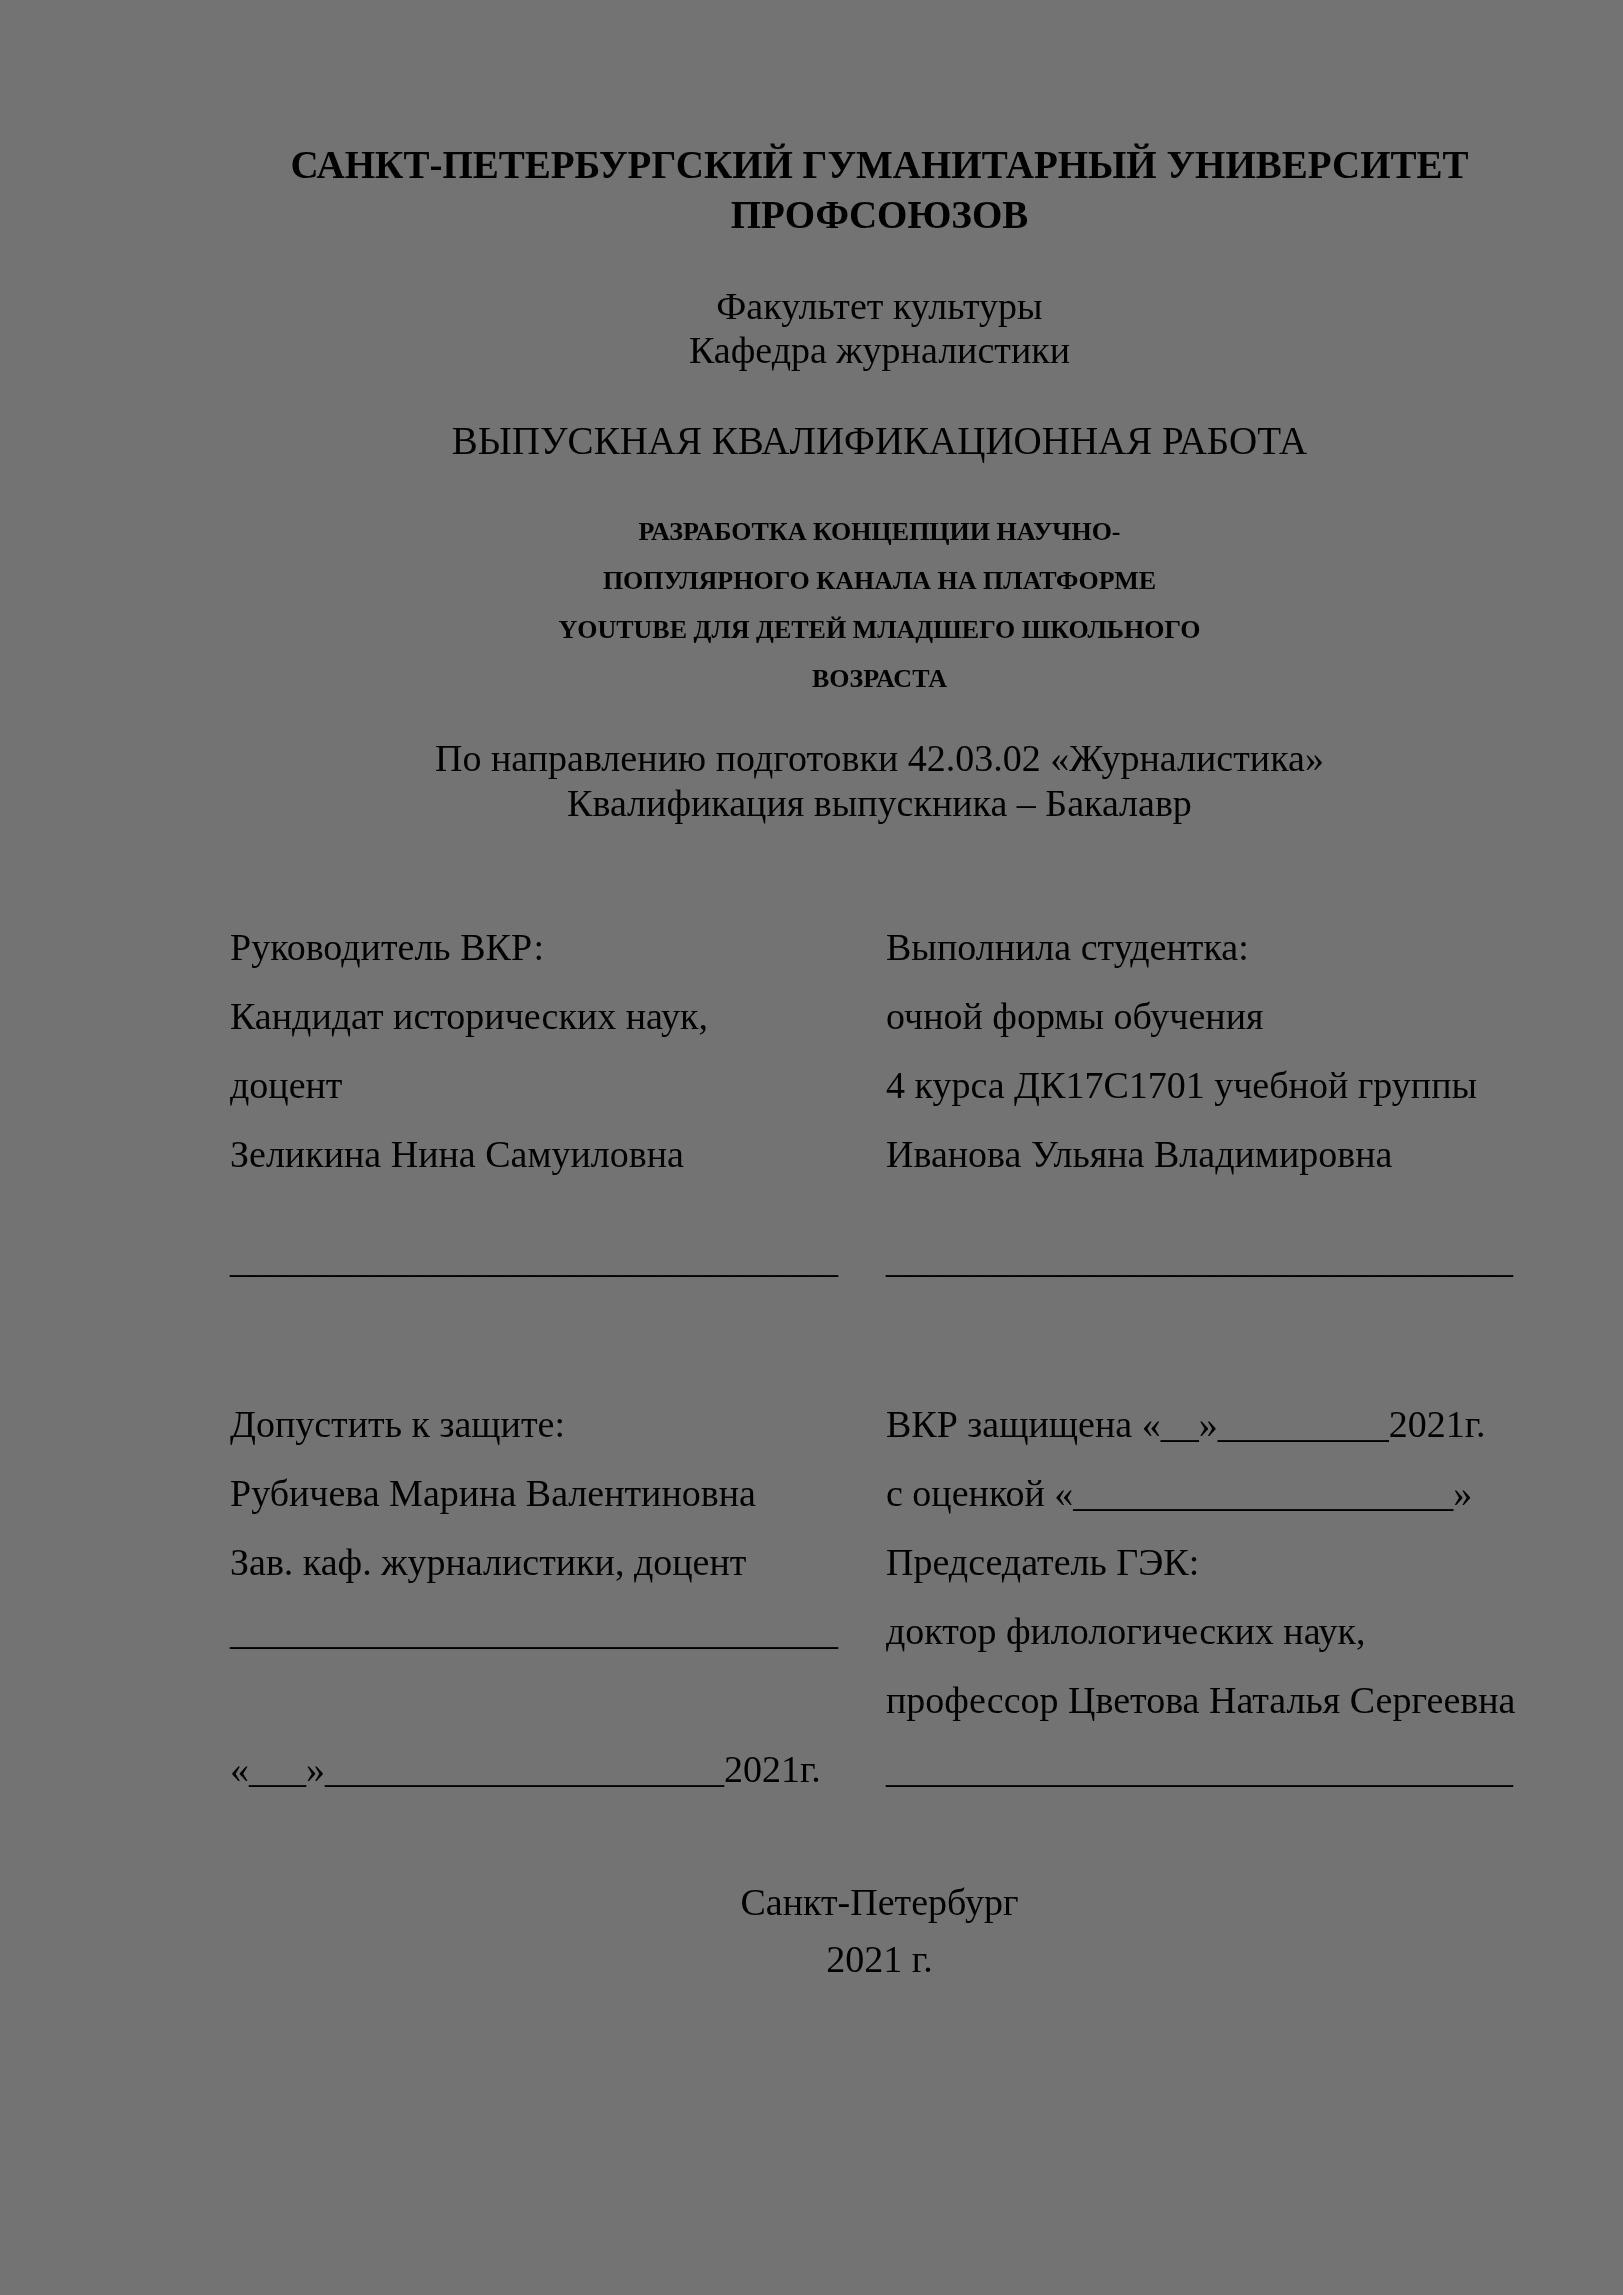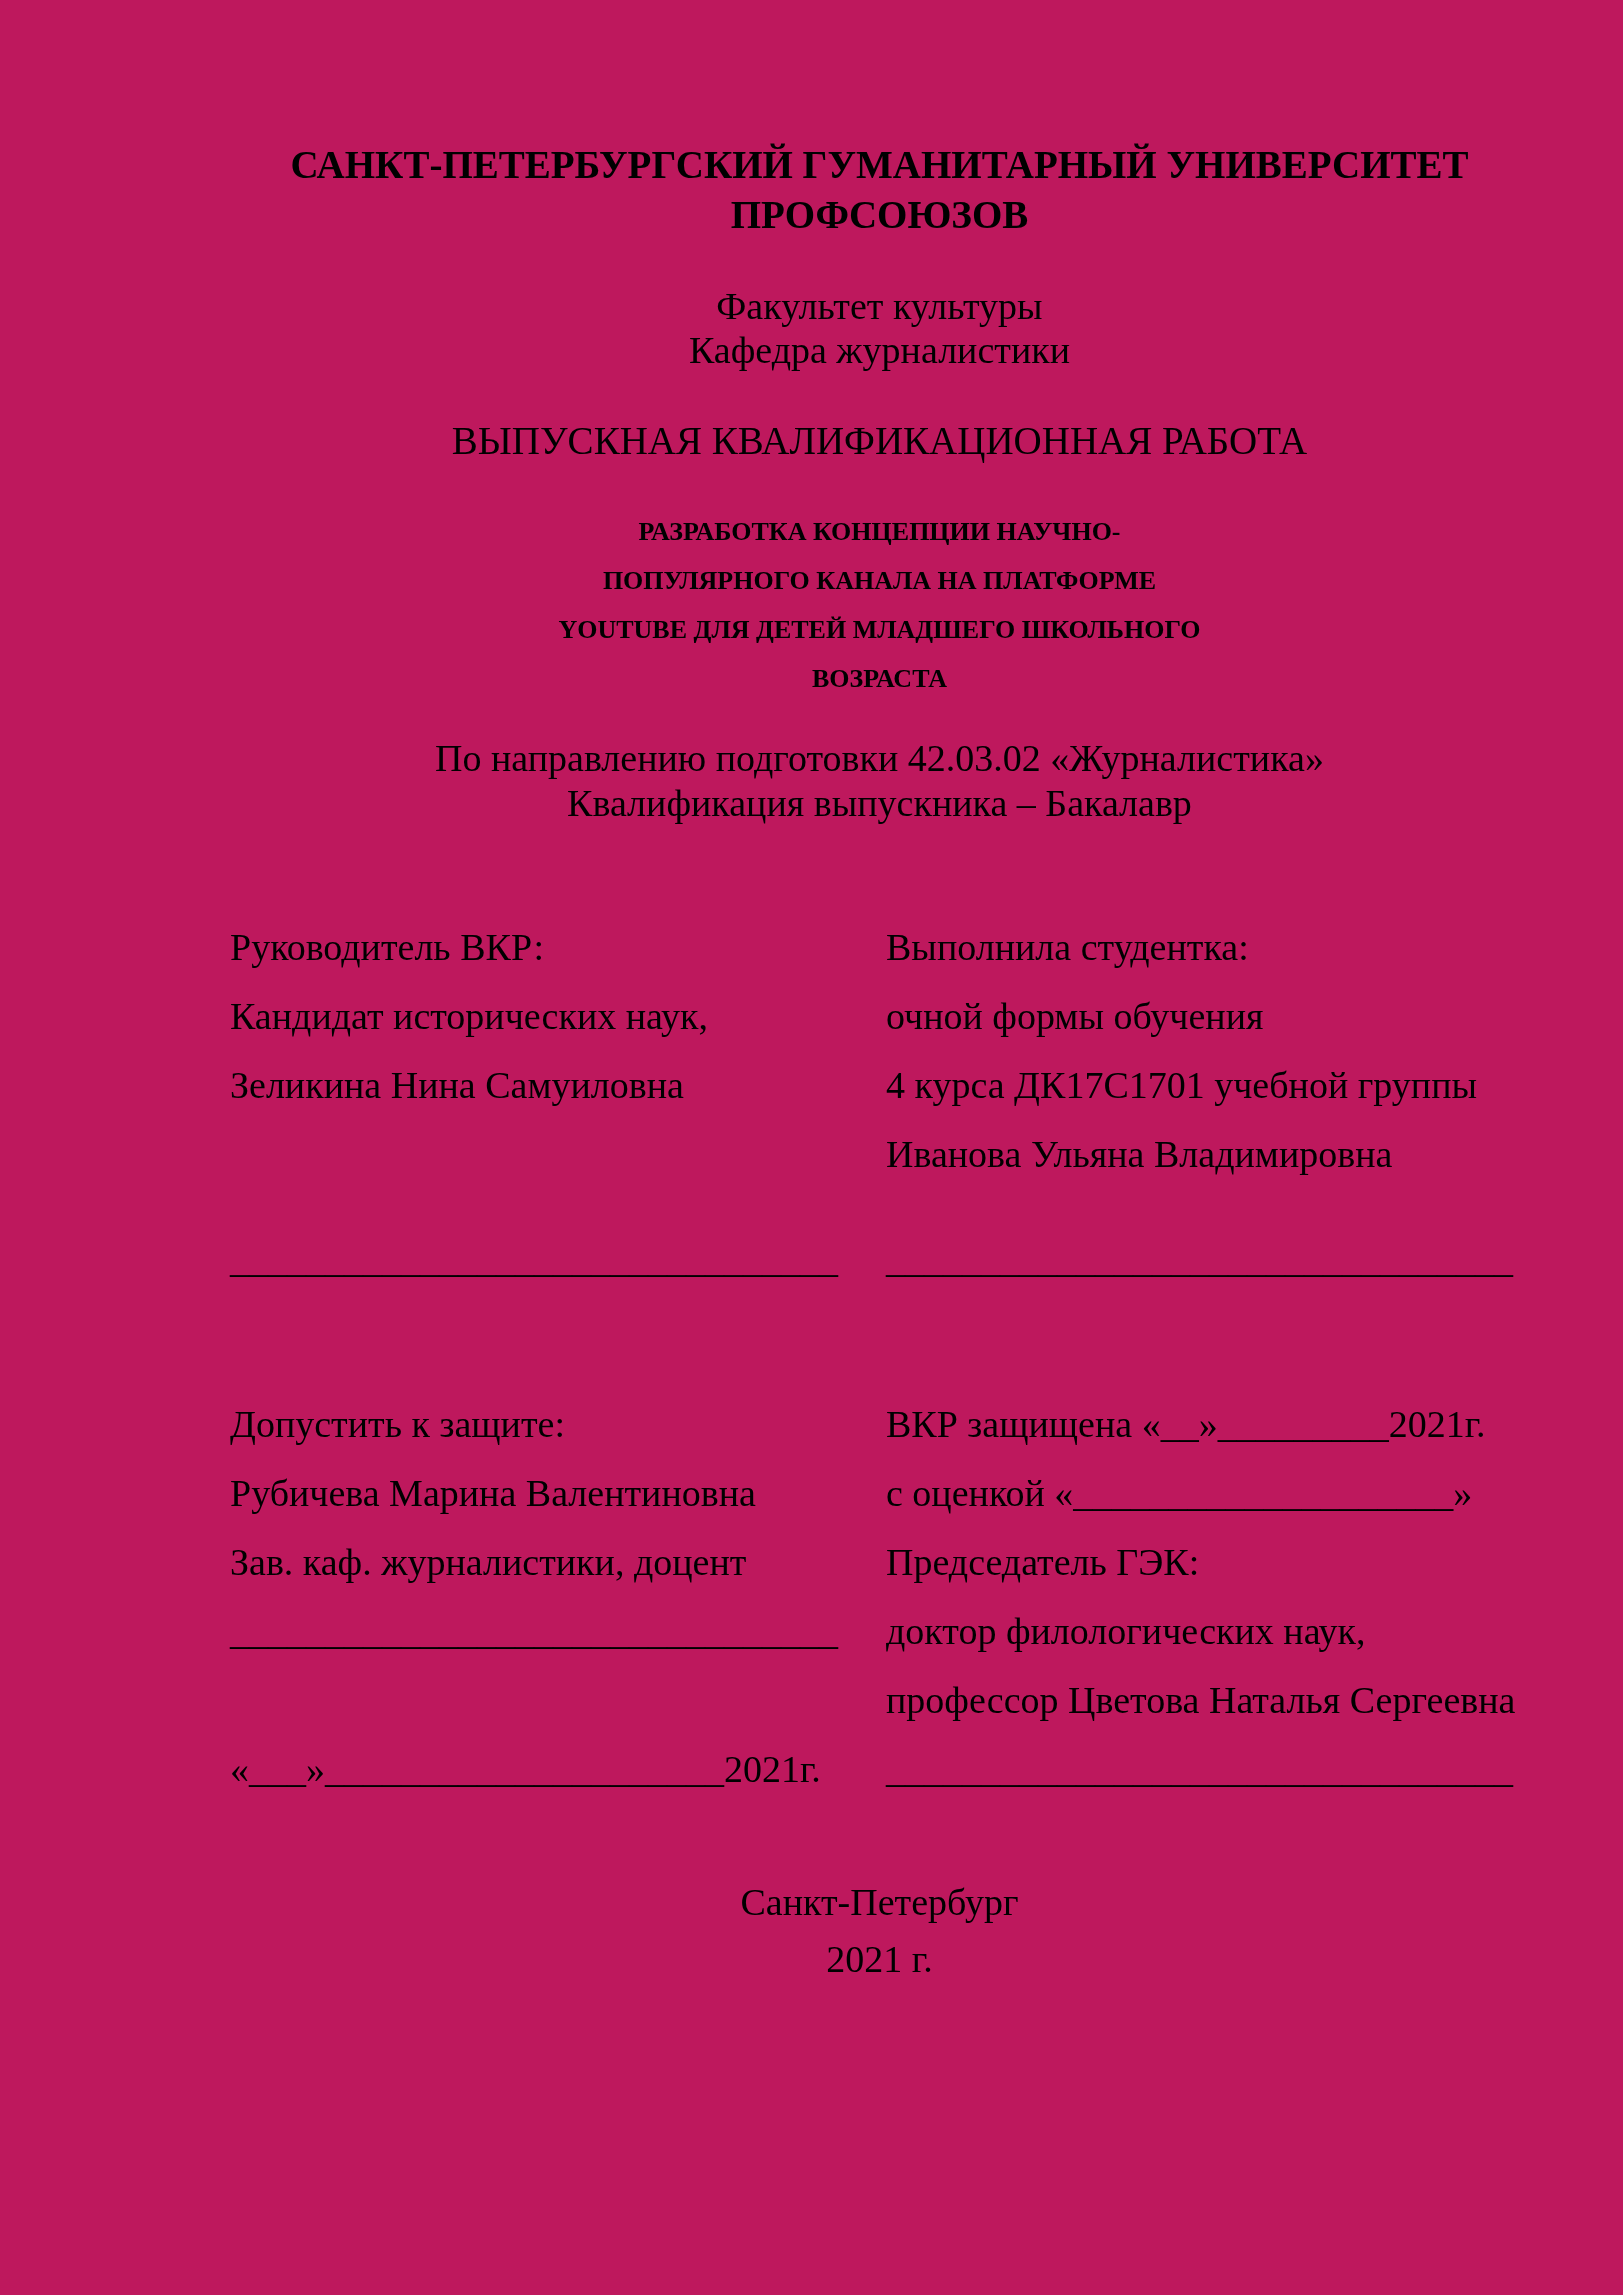--- a/index.html
+++ b/index.html
@@ -4,21 +4,21 @@
 <style>
   html, body {
     margin: 0;
     padding: 0;
     background: #ffffff;
   }
   .page {
     position: relative;
     width: 1623px;
     height: 2295px;
-    background: #be185d;
+    background: #737373;
     color: #000000;
     font-family: "Liberation Serif", "DejaVu Serif", serif;
     font-size: 38px;
     overflow: hidden;
   }
   .content {
     position: absolute;
     left: 230px;
     top: 140px;
     width: 1299px;
@@ -108,20 +108,21 @@
     </div>
 
     <div class="direction center">По направлению подготовки 42.03.02 «Журналистика»</div>
 
     <div class="qualification center">Квалификация выпускника – Бакалавр</div>
 
     <div class="two-col persons-block">
       <div>
         <div class="line">Руководитель ВКР:</div>
         <div class="line">Кандидат исторических наук,</div>
+        <div class="line">доцент</div>
         <div class="line">Зеликина Нина Самуиловна</div>
       </div>
       <div>
         <div class="line">Выполнила студентка:</div>
         <div class="line">очной формы обучения</div>
         <div class="line">4 курса ДК17С1701 учебной группы</div>
         <div class="line">Иванова Ульяна Владимировна</div>
       </div>
     </div>
 

